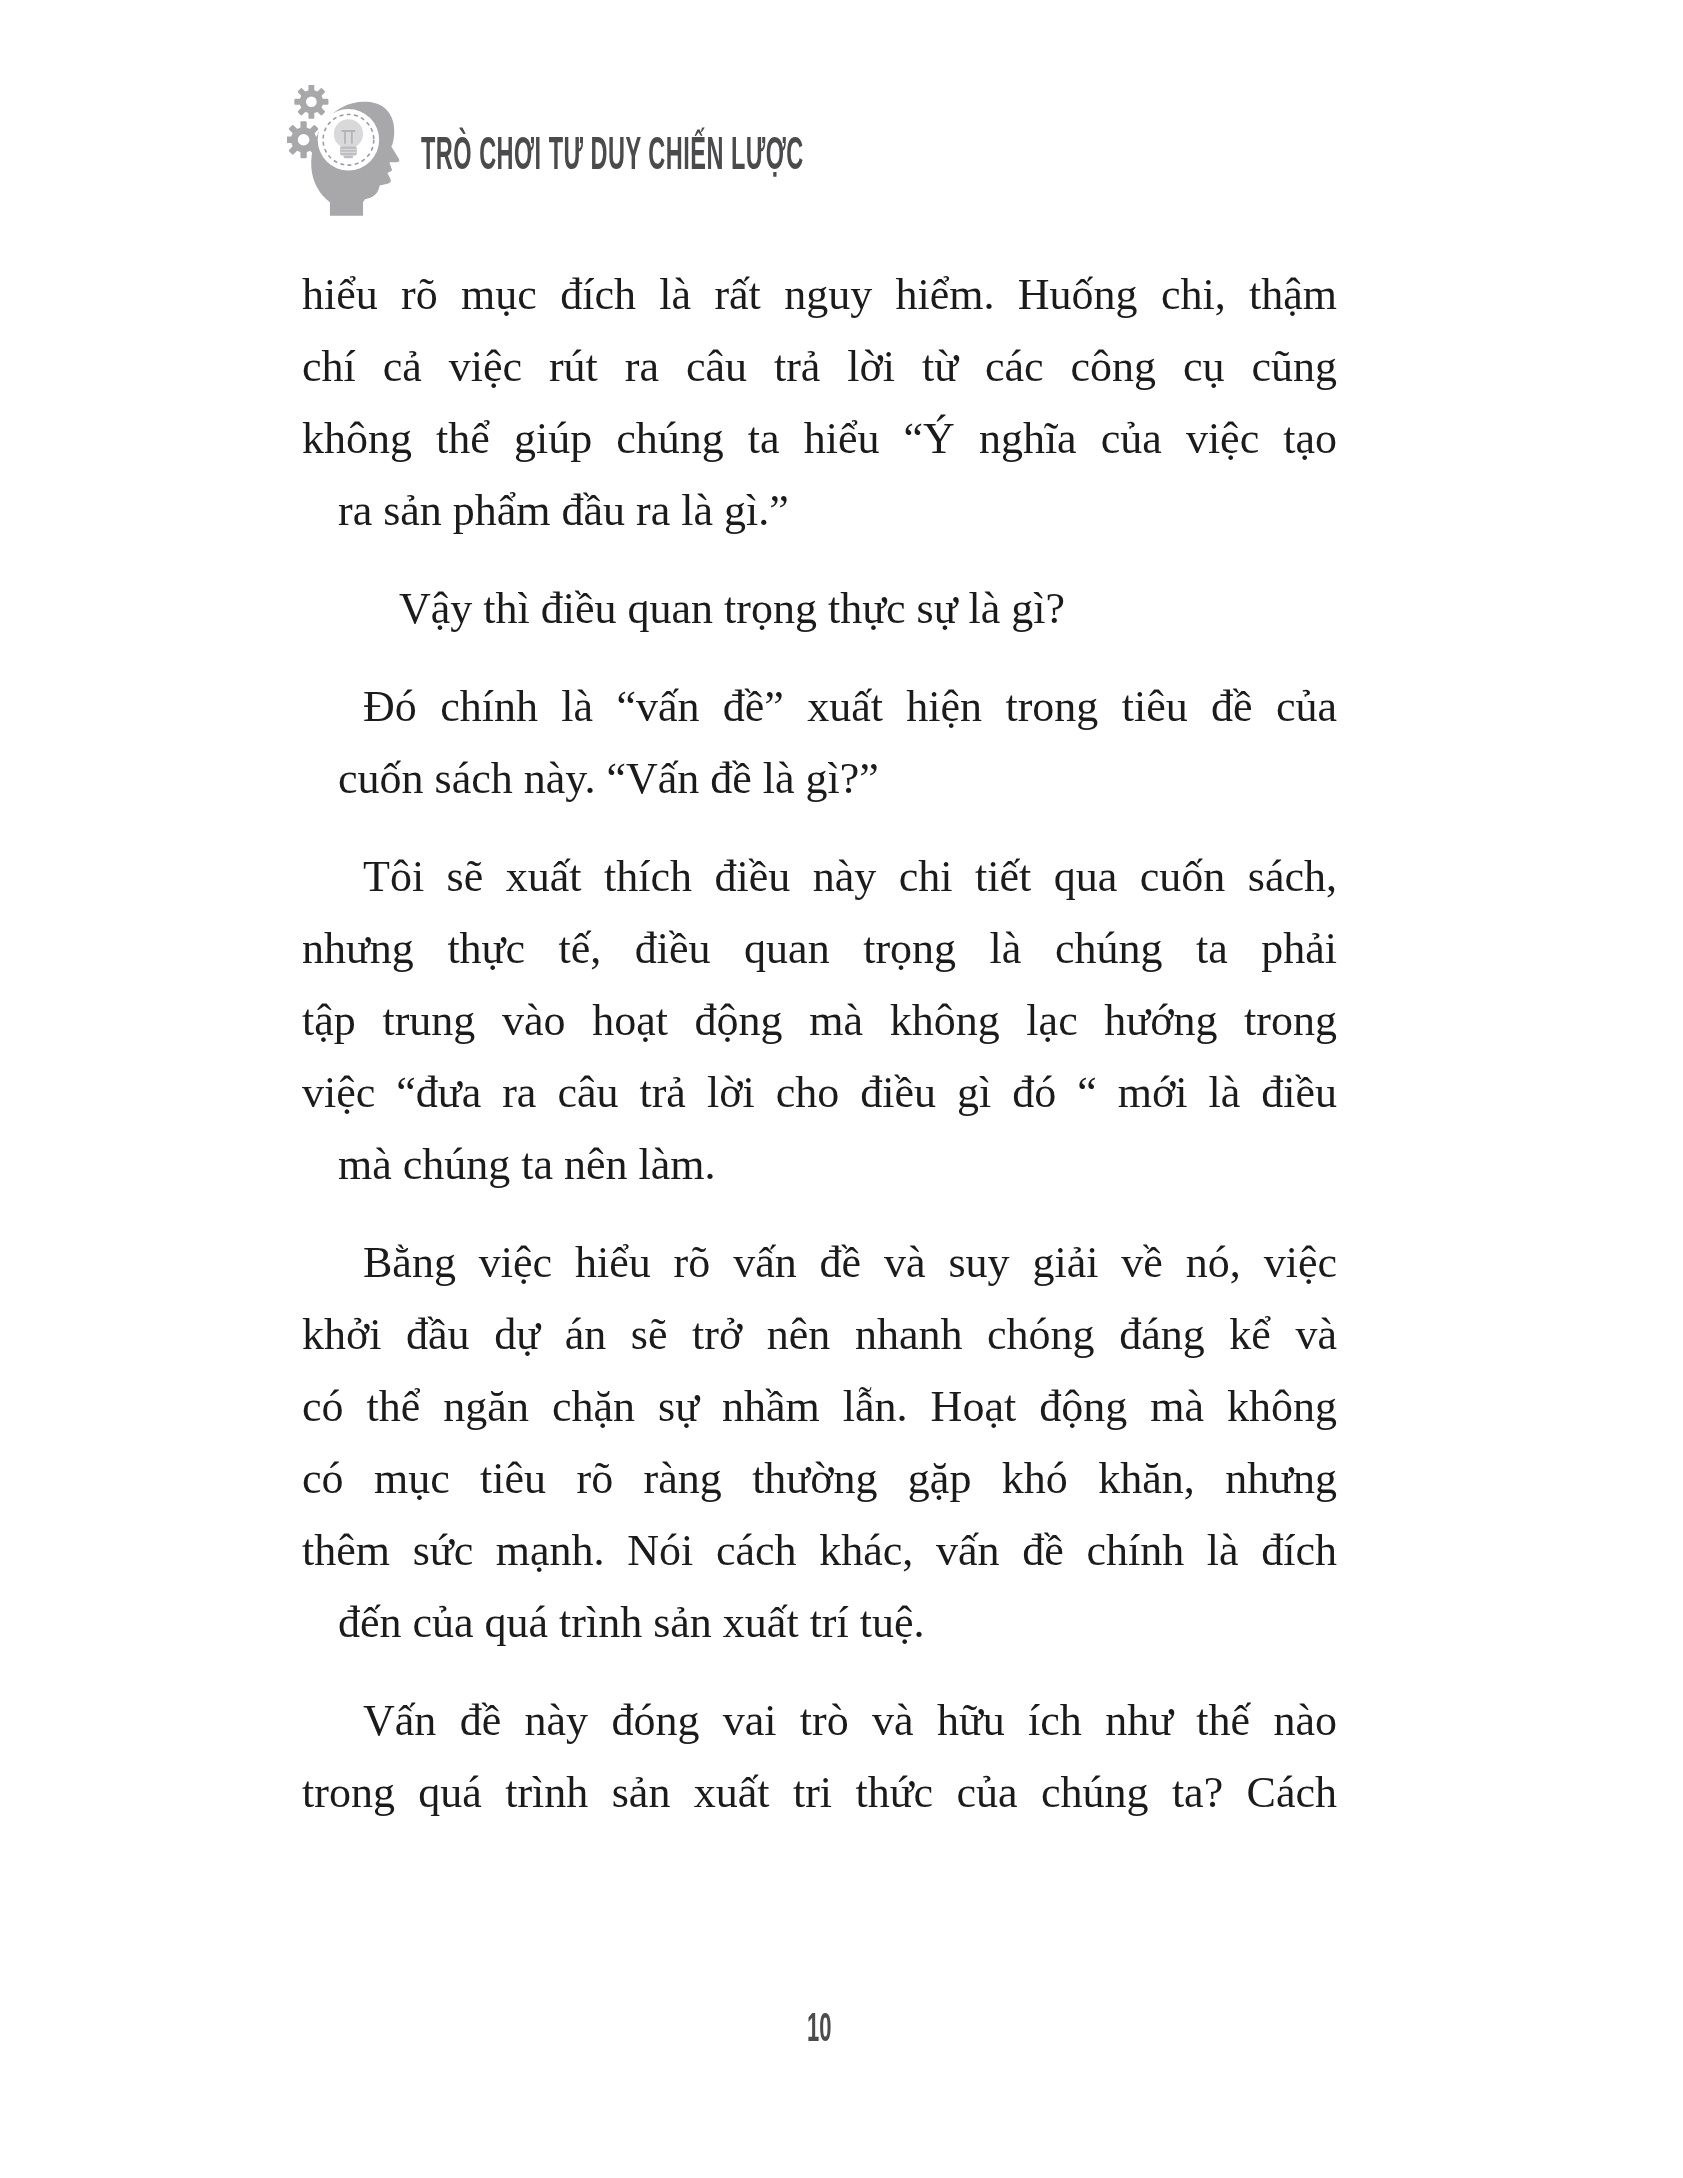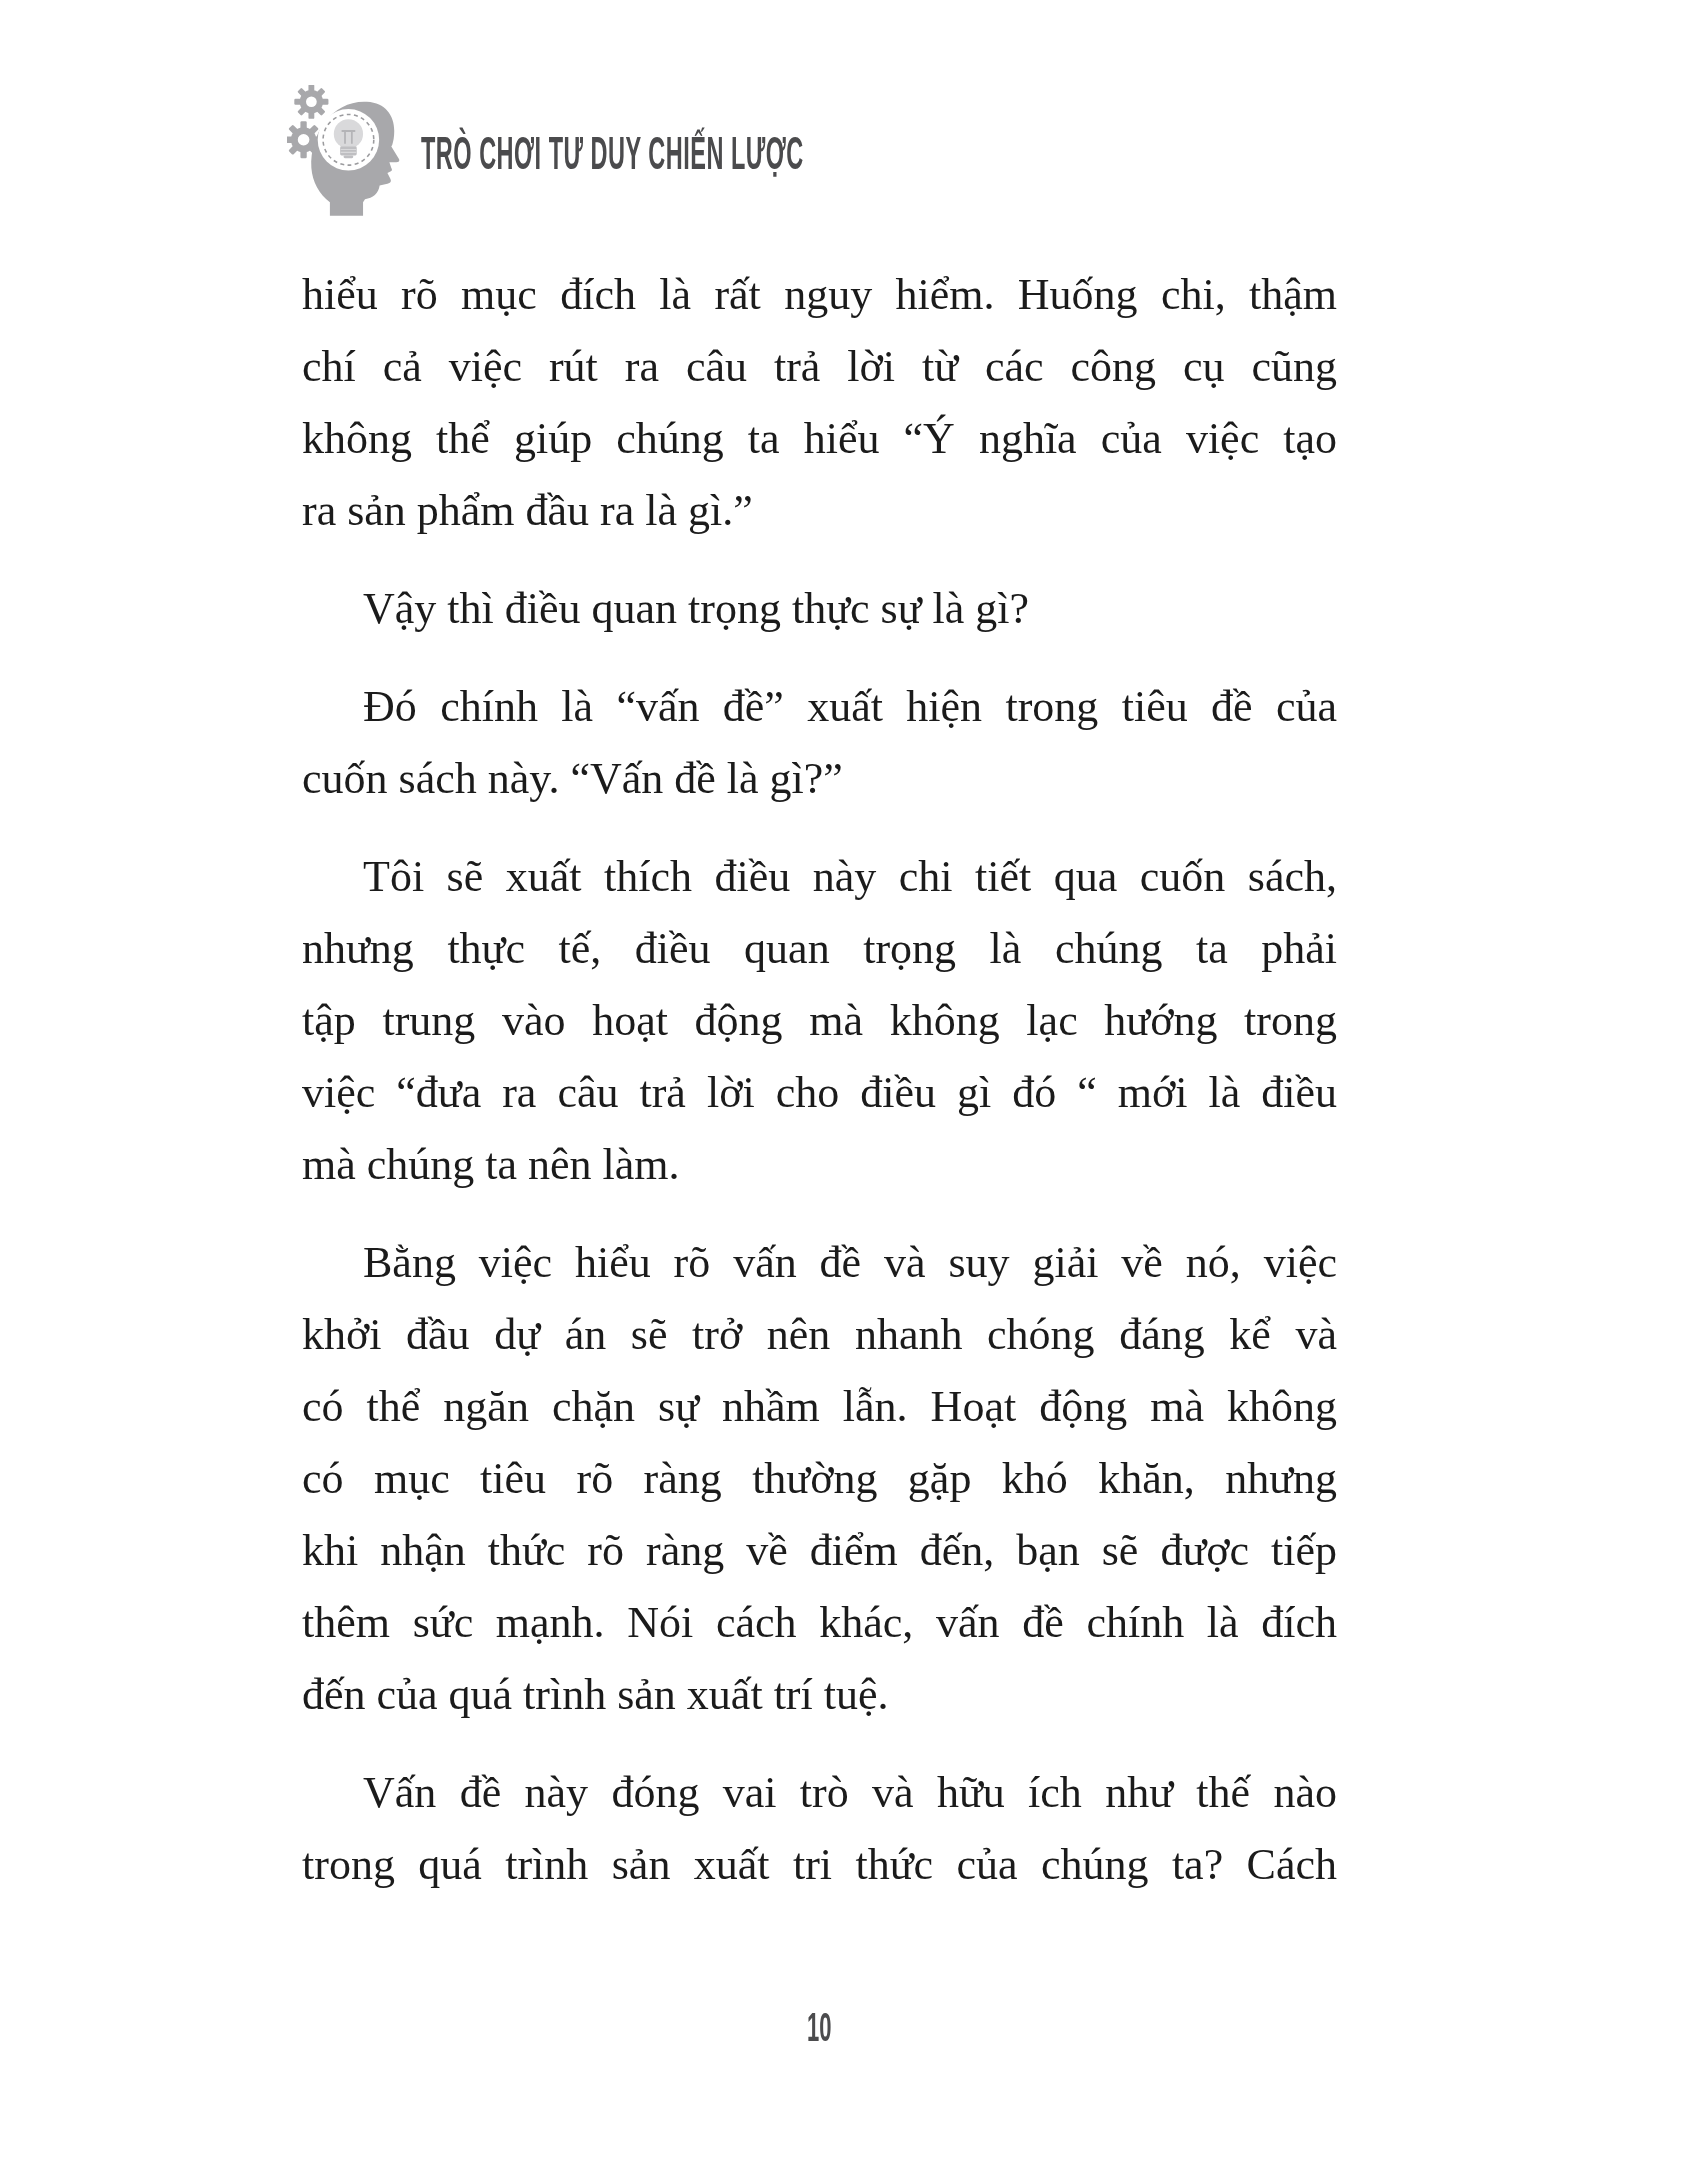--- a/index.html
+++ b/index.html
@@ -43,21 +43,21 @@
   }
   .para { margin: 0 0 26px 0; }
   .para:last-child { margin-bottom: 0; }
   .ln {
     line-height: 72px;
     height: 72px;
     text-align: justify;
     text-align-last: justify;
     text-justify: inter-word;
   }
-  .ln.end { text-align-last: left; }
+  .ln.end { text-align-last: left; margin-left: 36px; }
   .ln.ind { text-indent: 61px; }
 
   
   .pagenum-wrap {
     position: absolute;
     left: 302px; top: 2007px;
     width: 1035px;
     text-align: center;
   }
   .pagenum {
@@ -172,21 +172,20 @@
     <div class="ln">tập trung vào hoạt động mà không lạc hướng trong</div>
     <div class="ln">việc “đưa ra câu trả lời cho điều gì đó “ mới là điều</div>
     <div class="ln end">mà chúng ta nên làm.</div>
   </div>
 
   <div class="para">
     <div class="ln ind">Bằng việc hiểu rõ vấn đề và suy giải về nó, việc</div>
     <div class="ln">khởi đầu dự án sẽ trở nên nhanh chóng đáng kể và</div>
     <div class="ln">có thể ngăn chặn sự nhầm lẫn. Hoạt động mà không</div>
     <div class="ln">có mục tiêu rõ ràng thường gặp khó khăn, nhưng</div>
-    <div class="ln">khi nhận thức rõ ràng về điểm đến, bạn sẽ được tiếp</div>
     <div class="ln">thêm sức mạnh. Nói cách khác, vấn đề chính là đích</div>
     <div class="ln end">đến của quá trình sản xuất trí tuệ.</div>
   </div>
 
   <div class="para">
     <div class="ln ind">Vấn đề này đóng vai trò và hữu ích như thế nào</div>
     <div class="ln">trong quá trình sản xuất tri thức của chúng ta? Cách</div>
   </div>
 
 </div>

